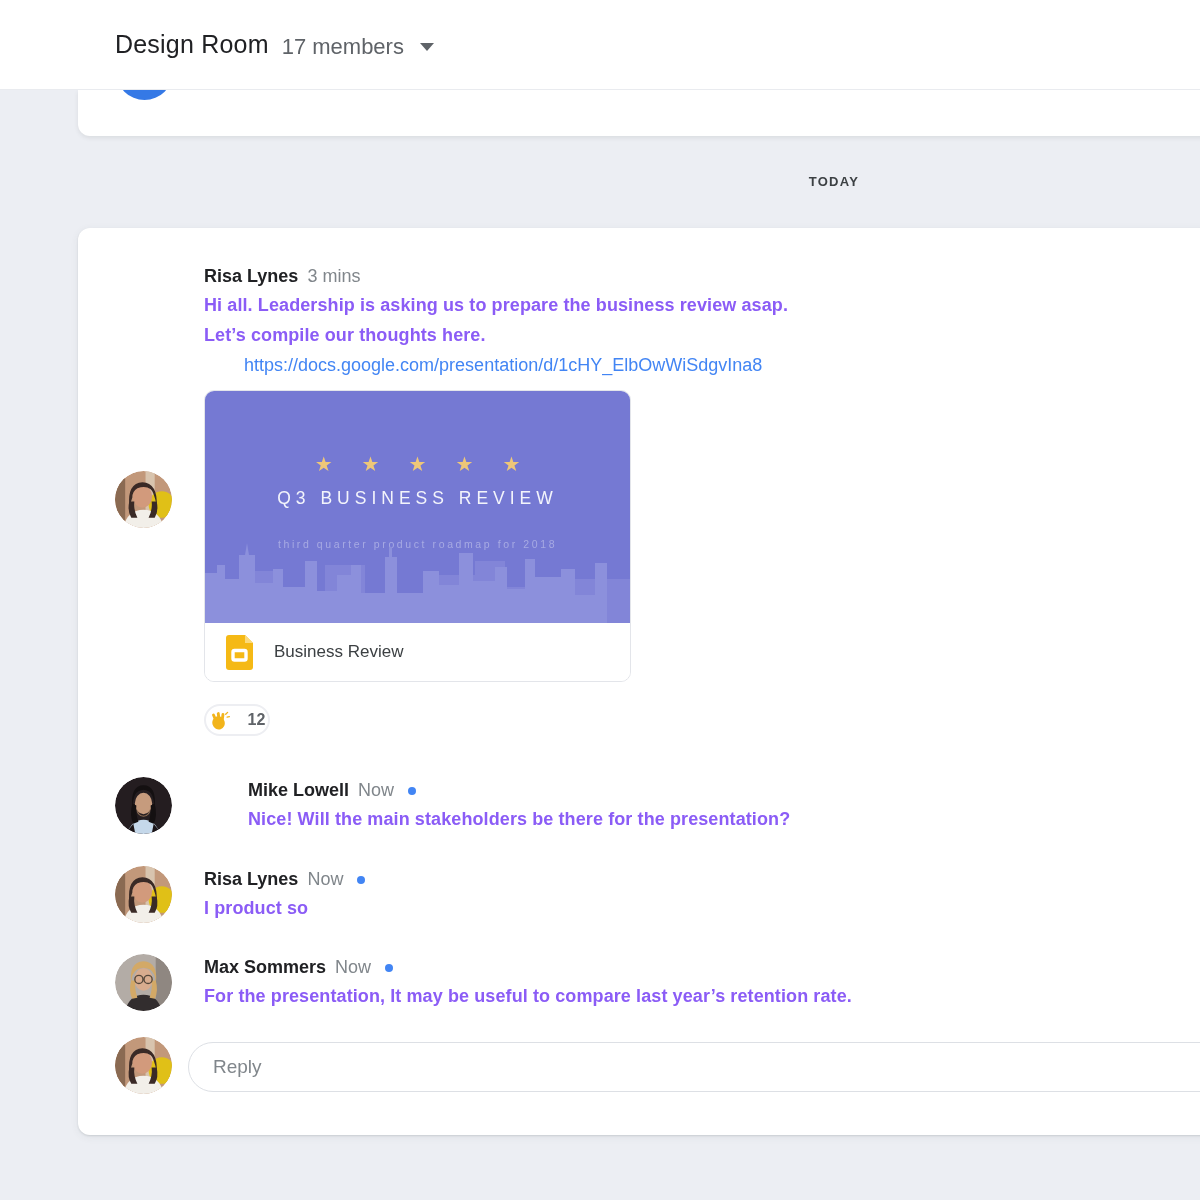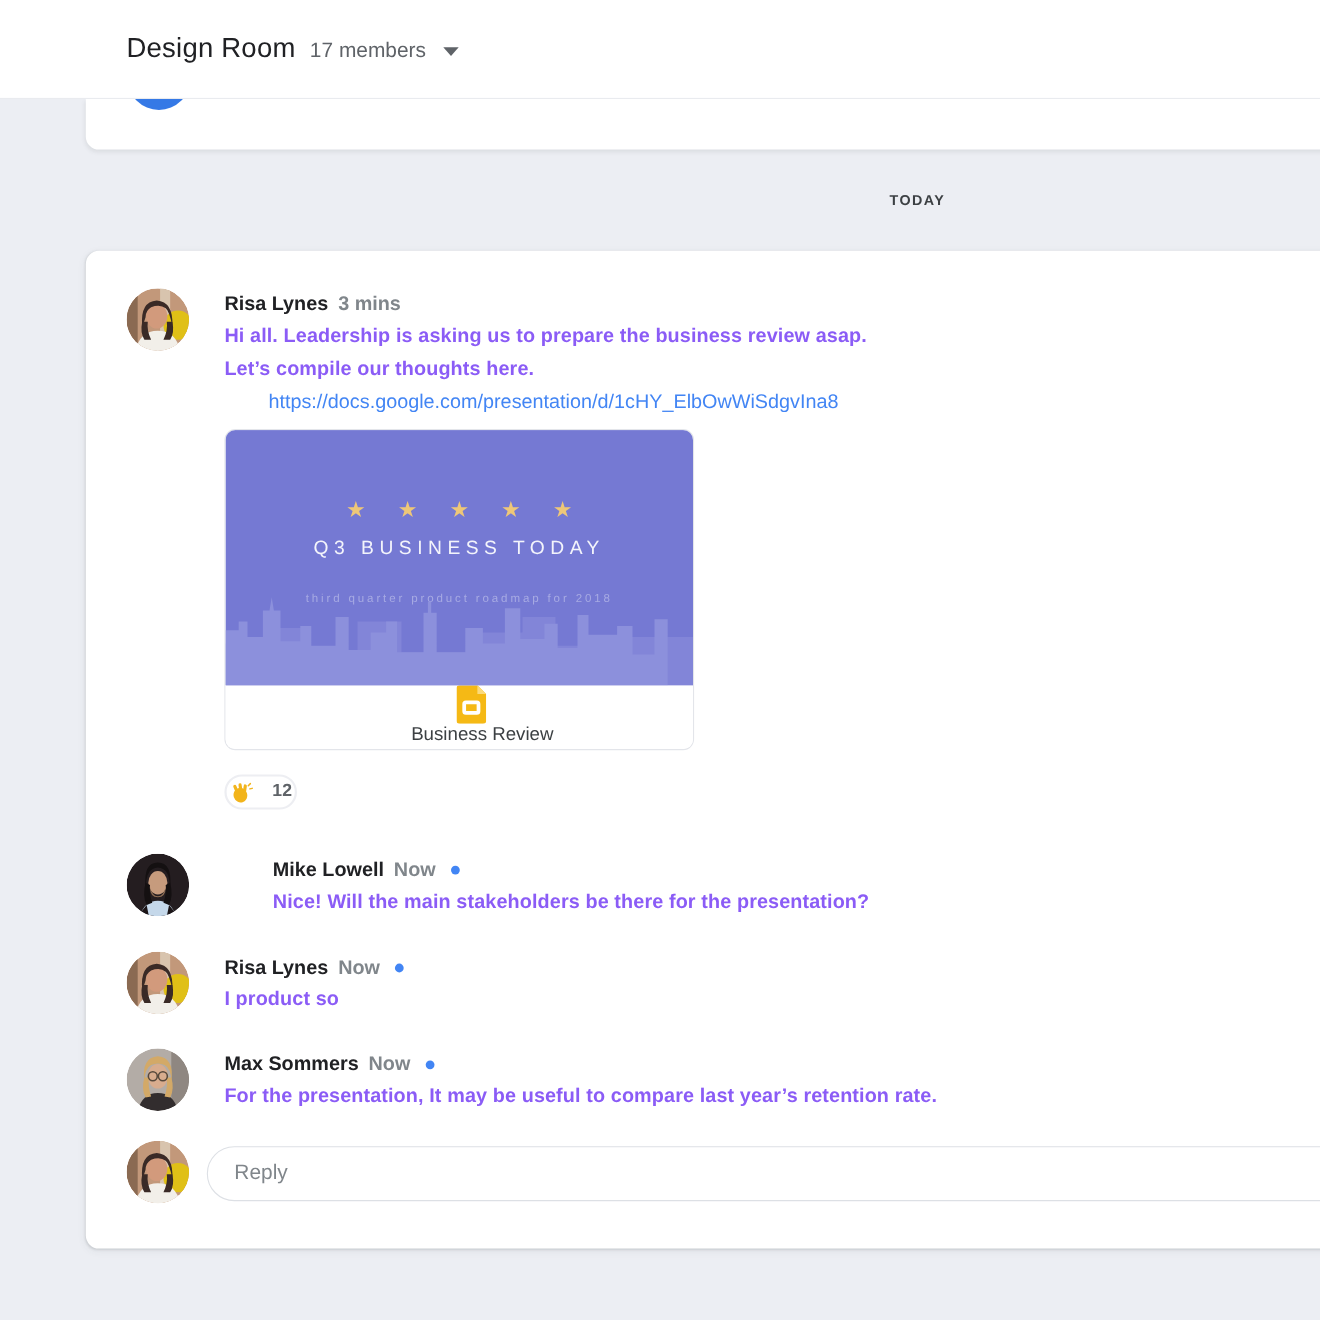--- a/index.html
+++ b/index.html
@@ -4,62 +4,62 @@
 <style>
   * { margin:0; padding:0; box-sizing:border-box; }
   html,body { width:1200px; height:1200px; overflow:hidden; }
   body { background:#eceef3; font-family:"Liberation Sans", sans-serif; color:#202124; }
   .viewport { position:relative; width:1200px; height:1200px; overflow:hidden;padding-left:28px; }
 
   
   .app-header { position:absolute; top:0; left:0; width:1200px; height:90px; background:#ffffff;
                 border-bottom:1px solid #e9ebef; z-index:5; display:flex; align-items:center; padding-left:115px; }
   .room-title { font-size:25px; font-weight:500; color:#202124; letter-spacing:.2px; }
-  .room-members { font-size:19px; color:#5f6368; margin-left:13px; margin-top:4px; }
+  .room-members { font-size:22px; color:#5f6368; margin-left:13px; margin-top:4px; }
   .chev { width:0; height:0; border-left:7px solid transparent; border-right:7px solid transparent;
           border-top:8px solid #5f6368; margin-left:16px; margin-top:5px; }
 
   
   .partial-card { position:absolute; left:78px; top:90px; width:1512px; height:46px; background:#fff;
                   border-radius:0 0 12px 12px; overflow:hidden; z-index:2;
                   box-shadow:0 2px 4px rgba(60,64,67,.10); }
   .partial-avatar { position:absolute; left:38px; top:-47px; width:57px; height:57px; border-radius:50%;
                     background:#3579e6; }
 
   
   .today-divider { position:absolute; top:174px; left:78px; width:1512px; text-align:center;
                    font-size:13px; font-weight:bold; letter-spacing:1.3px; color:#3c4043; z-index:1; }
 
   
   .thread-card { position:absolute; left:78px; top:228px; width:1512px; height:907px; background:#fff;
                  border-radius:12px; z-index:1;
                  box-shadow:0 1px 2px rgba(60,64,67,.14), 0 2px 8px rgba(60,64,67,.07); }
-  .msg-row { position:absolute; left:37px; display:flex; align-items:flex-start; }
+  .msg-row { position:absolute; left:37px; display:flex; align-items:center; }
   .avatar { width:57px; height:57px; border-radius:50%; overflow:hidden; flex:none; }
   .avatar svg { display:block; width:57px; height:57px; }
   .msg-content { margin-left:32px; }
   .msg-head { display:flex; align-items:center; height:28px; font-size:18px; }
   .author { font-weight:bold; color:#202124; }
-  .timestamp { color:#80868b; margin-left:9px;font-weight:bold; }
+  .timestamp { color:#80868b; margin-left:9px; }
   .presence-dot { width:8px; height:8px; border-radius:50%; background:#4285f4; margin-left:14px; margin-top:2px; }
   .msg-text { font-size:18px; line-height:30px; color:#8b5cf6; letter-spacing:.1px;font-weight:bold; }
   a.doc-link { font-size:18px; line-height:30px; color:#4285f4; text-decoration:none; display:inline-block;margin-left:40px; }
 
   
   .preview { margin-top:10px; width:427px; border:1px solid #e3e5ea; border-radius:10px; overflow:hidden;
              background:#fff; cursor:pointer; }
   .preview-img { position:relative; height:232px; background:#7579d3; }
   .stars { position:absolute; top:63px; left:0; right:0; display:flex; justify-content:center; gap:29px; }
   .stars span { color:#eec778; font-size:20px; line-height:20px; }
   .pv-title { position:absolute; top:97px; left:0; right:0; text-align:center; font-size:17.5px;
               font-weight:500; letter-spacing:5px; color:#f3f4fb; }
   .pv-sub { position:absolute; top:126px; left:0; right:0; text-align:center; font-size:10.5px;
             letter-spacing:2.6px; color:#a7aae3; font-weight:500;margin-top:21px; }
   .skyline { position:absolute; bottom:0; left:0; width:427px; height:88px; }
-  .preview-footer { height:58px; display:flex; align-items:center; padding-left:21px; background:#fff;flex-direction:column; }
+  .preview-footer { height:58px; display:flex; align-items:center; padding-left:21px; background:#fff; }
   .pf-title { margin-left:21px; font-size:17px; color:#3c4043; }
 
   
   .reaction-chip { margin-top:22px; width:66px; height:32px; background:#fff; border:2px solid #edeef2;
                    border-radius:17px; display:flex; align-items:center; justify-content:center; gap:18px;
                    cursor:pointer; }
   .reaction-count { font-size:16px; font-weight:bold; color:#5f6368; }
 
   
   .reply-row { position:absolute; left:37px; top:809px; display:flex; align-items:flex-start; width:1435px; }
@@ -121,21 +121,21 @@
         
         <div class="preview">
           <div class="preview-img">
             <div class="stars">
               <span>★</span>
               <span>★</span>
               <span>★</span>
               <span>★</span>
               <span>★</span>
             </div>
-            <div class="pv-title">Q3 BUSINESS TODAY</div>
+            <div class="pv-title">Q3 BUSINESS REVIEW</div>
             <div class="pv-sub">third quarter product roadmap for 2018</div>
             <svg class="skyline" viewBox="0 0 427 88" preserveAspectRatio="none">
               <path d="M0 88 V50 h40 V36 h30 V56 h50 V30 h40 V58 h60 V40 h50 V26 h30 V52 h60 V44 h67 V88 Z" fill="#8c90dc" opacity="0.55"></path>
               <path d="M0 88 V38 h12 V30 h8 V44 h14 V20 h6 l2 -12 l2 12 h6 V48 h18 V34 h10 V52 h22 V26 h12 V56 h20 V40 h14 V30 h10 V58 h24 V22 h4 V12 h3 V22 h5 V58 h26 V36 h16 V50 h20 V18 h14 V46 h22 V32 h12 V54 h18 V24 h10 V42 h26 V34 h14 V60 h20 V28 h12 V88 Z" fill="#8c90dc"></path>
             </svg>
           </div>
           <div class="preview-footer">
             <svg width="27" height="35" viewBox="0 0 27 35">
               <path d="M3 0 h16 l8 8 v24 a3 3 0 0 1 -3 3 H3 a3 3 0 0 1 -3 -3 V3 a3 3 0 0 1 3 -3 Z" fill="#f5b915"></path>
               <path d="M19 0 l8 8 h-8 Z" fill="#fbda7b"></path>

